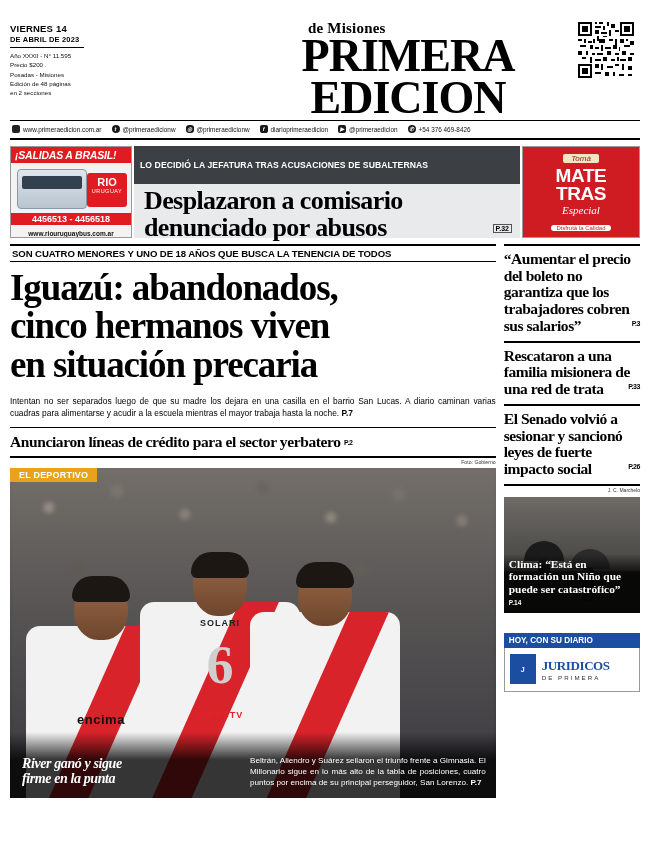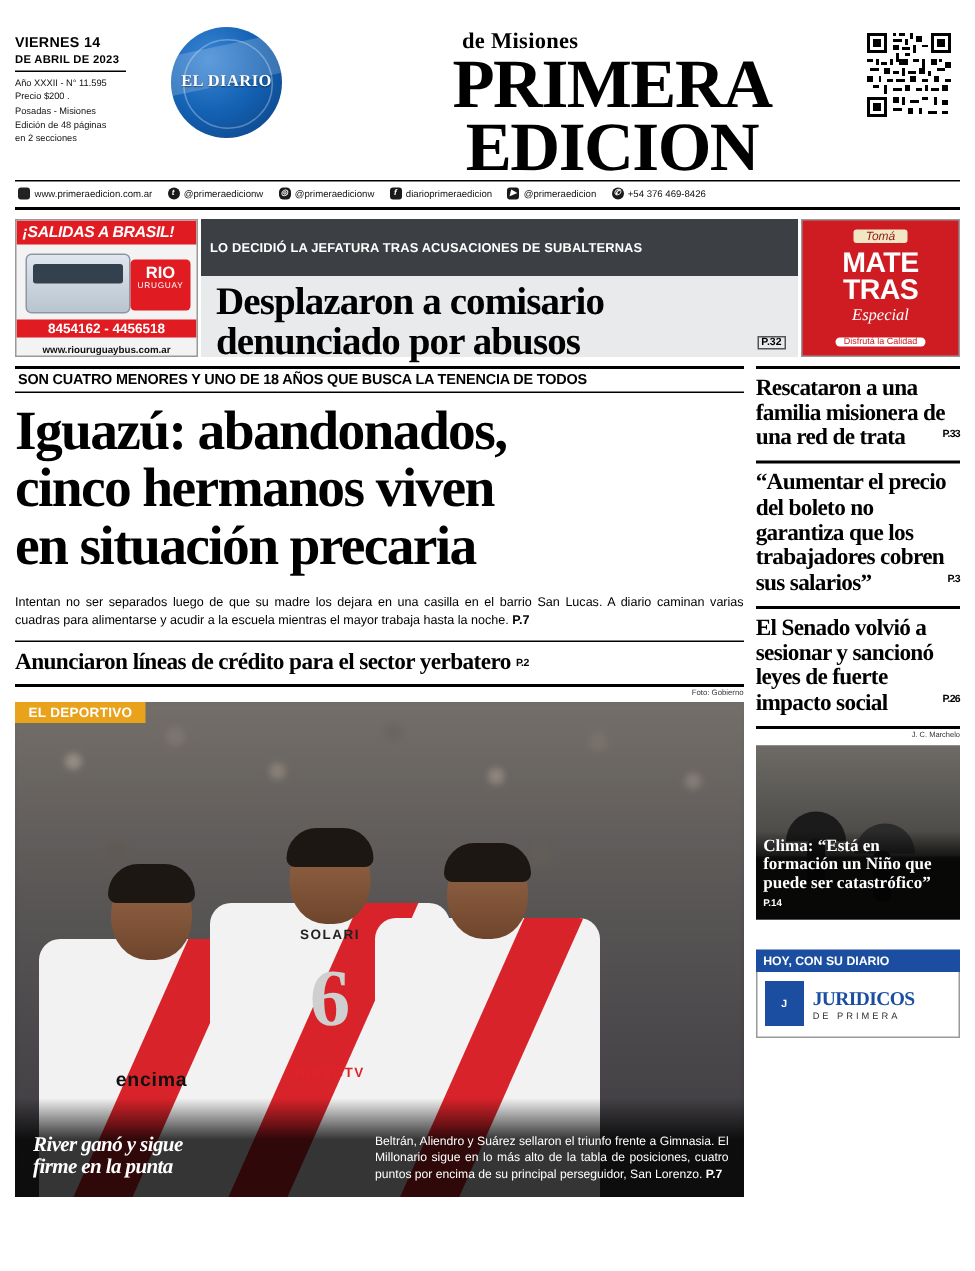--- a/index.html
+++ b/index.html
@@ -112,21 +112,21 @@
   }
   .banner h2 {
     font-family: "Liberation Serif", serif; font-size: 26px; line-height: 1.02;
     font-weight: bold; letter-spacing: -.6px;
   }
   .banner .pg {
     position: absolute; right: 8px; bottom: 5px; font-size: 7px; font-weight: bold;
     border: 1px solid #555; padding: 0 2px;
   }
   .ad-right {
-    width: 106px; border: 1px solid #999; background: #cf1b22; position: relative; overflow: hidden;
+    width: 118px; border: 1px solid #999; background: #cf1b22; position: relative; overflow: hidden;
     color: #fff; text-align: center;
   }
   .ad-right .toma { font-size: 8px; font-style: italic; margin-top: 4px; background: #f2e7c4; color: #8a1a12; display: inline-block; padding: 0 8px; border-radius: 2px; }
   .ad-right .mate { font-size: 19px; font-weight: bold; line-height: .95; margin-top: 2px; letter-spacing: -.4px; }
   .ad-right .rojo { font-size: 19px; font-weight: bold; line-height: .95; letter-spacing: -.4px; }
   .ad-right .esp { font-family: "Liberation Serif", serif; font-style: italic; font-size: 11px; margin-top: 1px; }
   .ad-right .dis { font-size: 6px; background: #fff; color: #cf1b22; display: inline-block; padding: 0 5px; margin-top: 3px; border-radius: 6px; }
 
   
   .grid { display: flex; gap: 8px; margin-top: 6px; }
@@ -265,23 +265,20 @@
       <div class="meta">
         <div>Año XXXII - N° 11.595</div>
         <div>Precio $200 .</div>
         <div>Posadas - Misiones</div>
         <div>Edición de 48 páginas</div>
         <div>en 2 secciones</div>
       </div>
     </div>
 
     <div class="logo-wrap">
-      <div class="globe">
-        <div class="globe-label">EL DIARIO</div>
-      </div>
       <div class="eldiario-sub">de Misiones</div>
       <div class="primera">PRIMERA</div>
       <div class="edicion">EDICION</div>
     </div>
 
     <div class="qr">
       <svg width="56" height="56" viewBox="0 0 29 29" shape-rendering="crispEdges">
         <rect width="29" height="29" fill="#fff"></rect>
         <g fill="#000">
           <rect x="0" y="0" width="7" height="7"></rect>
@@ -393,21 +390,21 @@
   </div>
 
   <div class="toprow">
     <div class="ad-left">
       <div class="hdr">¡SALIDAS A BRASIL!</div>
       <div class="bus"></div>
       <div class="rio">
         <span>RIO</span>
         <small>URUGUAY</small>
       </div>
-      <div class="phones">8454162 - 4456518</div>
+      <div class="phones">4456513 - 4456518</div>
       <div class="url">www.riouruguaybus.com.ar</div>
     </div>
 
     <div class="banner">
       <div class="kicker">LO DECIDIÓ LA JEFATURA TRAS ACUSACIONES DE SUBALTERNAS</div>
       <h2>
         <span>Desplazaron a comisario</span><br>
         <span>denunciado por abusos</span>
       </h2>
       <div class="pg">P.32</div>
@@ -487,29 +484,29 @@
             <b>P.7</b>
           </div>
         </div>
       </div>
     </div>
 
     <div class="col-side">
 
       <div class="side-item">
         <h3>
+          <span>“Aumentar el precio del boleto no garantiza que los trabajadores cobren sus salarios”</span>
+          <span class="pg">P.3</span>
+        </h3>
+      </div>
+
+      <div class="side-item">
+        <h3>
           <span>Rescataron a una familia misionera de una red de trata</span>
           <span class="pg">P.33</span>
-        </h3>
-      </div>
-
-      <div class="side-item">
-        <h3>
-          <span>“Aumentar el precio del boleto no garantiza que los trabajadores cobren sus salarios”</span>
-          <span class="pg">P.3</span>
         </h3>
       </div>
 
       <div class="side-item">
         <h3>
           <span>El Senado volvió a sesionar y sancionó leyes de fuerte impacto social</span>
           <span class="pg">P.26</span>
         </h3>
       </div>
 

